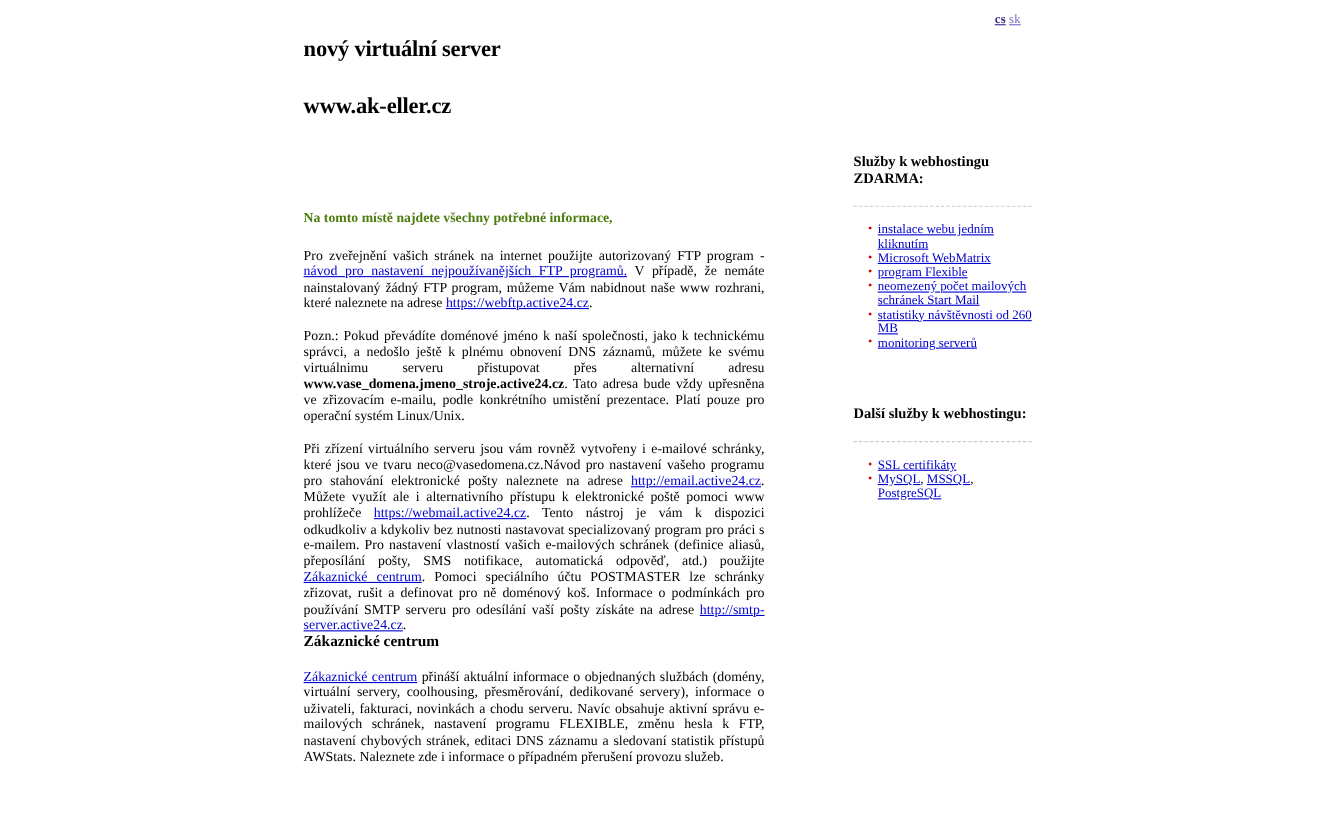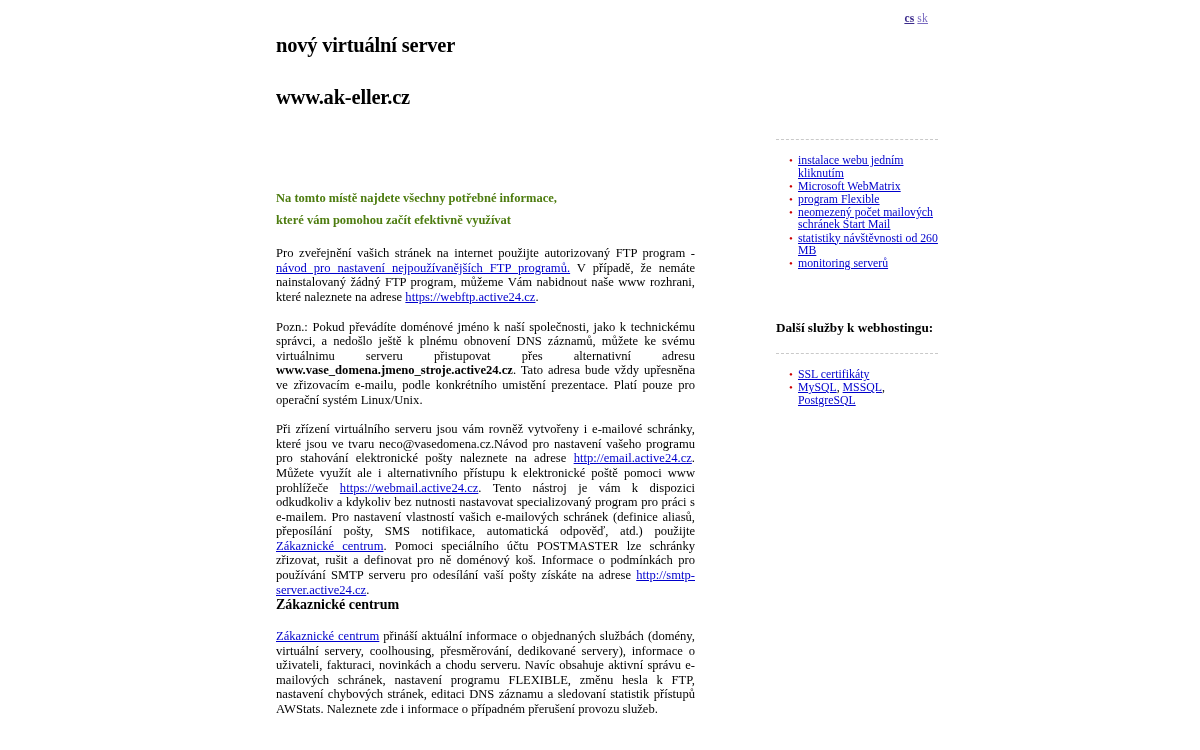--- a/index.html
+++ b/index.html
@@ -143,36 +143,39 @@
   <a href="#" class="lang-active">cs</a><a href="#" class="lang-inactive">sk</a>
 </div>
 
 <div class="content">
 
   <h1 class="page-title">nový virtuální server</h1>
   <h1 class="page-domain">www.ak-eller.cz</h1>
 
   <div class="intro">
     <div>Na tomto místě najdete všechny potřebné informace,</div>
-    <div>které vám pomohou začít efektivně využívat</div>
   </div>
 
   <p class="body-text"><span>Pro zveřejnění vašich stránek na internet použijte autorizovaný FTP program - </span><a href="#">návod pro nastavení nejpoužívanějších FTP programů.</a><span> V případě, že nemáte nainstalovaný žádný FTP program, můžeme Vám nabidnout naše www rozhrani, které naleznete na adrese </span><a href="#">https://webftp.active24.cz</a><span>.</span></p>
   <p class="body-text"><span>Pozn.: Pokud převádíte doménové jméno k naší společnosti, jako k technickému správci, a nedošlo ještě k plnému obnovení DNS záznamů, můžete ke svému virtuálnimu serveru přistupovat přes alternativní adresu </span><span class="bold-inline">www.vase_domena.jmeno_stroje.active24.cz</span><span>. Tato adresa bude vždy upřesněna ve zřizovacím e-mailu, podle konkrétního umistění prezentace. Platí pouze pro operační systém Linux/Unix.</span></p>
 
   <p class="body-text"><span>Při zřízení virtuálního serveru jsou vám rovněž vytvořeny i e-mailové schránky, které jsou ve tvaru neco@vasedomena.cz.Návod pro nastavení vašeho programu pro stahování elektronické pošty naleznete na adrese </span><a href="#">http://email.active24.cz</a><span>. Můžete využít ale i alternativního přístupu k elektronické poště pomoci www prohlížeče </span><a href="#">https://webmail.active24.cz</a><span>. Tento nástroj je vám k dispozici odkudkoliv a kdykoliv bez nutnosti nastavovat specializovaný program pro práci s e-mailem. Pro nastavení vlastností vašich e-mailových schránek (definice aliasů, přeposílání pošty, SMS notifikace, automatická odpověď, atd.) použijte </span><a href="#">Zákaznické centrum</a><span>. Pomoci speciálního účtu POSTMASTER lze schránky zřizovat, rušit a definovat pro ně doménový koš. Informace o podmínkách pro používání SMTP serveru pro odesílání vaší pošty získáte na adrese </span><a href="#">http://smtp-server.active24.cz</a><span>.</span></p>
 
   <h2 class="section-heading sec-zc">Zákaznické centrum</h2>
   <p class="body-text"><a href="#">Zákaznické centrum</a><span> přináší aktuální informace o objednaných službách (domény, virtuální servery, coolhousing, přesměrování, dedikované servery), informace o uživateli, fakturaci, novinkách a chodu serveru. Navíc obsahuje aktivní správu e-mailových schránek, nastavení programu FLEXIBLE, změnu hesla k FTP, nastavení chybových stránek, editaci DNS záznamu a sledovaní statistik přístupů AWStats. Naleznete zde i informace o případném přerušení provozu služeb.</span></p>
 
 </div>
 
 <div class="sidebar">
 
   <div class="side-block-1">
+    <h3 class="side-heading">
+      <span>Služby k webhostingu</span><br>
+      <span>ZDARMA:</span>
+    </h3>
     <hr class="side-rule">
     <ul class="side-list">
       <li><span class="bullet">•</span><a href="#" class="li-text">instalace webu jedním kliknutím</a></li>
       <li><span class="bullet">•</span><a href="#" class="li-text">Microsoft WebMatrix</a></li>
       <li><span class="bullet">•</span><a href="#" class="li-text">program Flexible</a></li>
       <li><span class="bullet">•</span><a href="#" class="li-text">neomezený počet mailových schránek Start Mail</a></li>
       <li><span class="bullet">•</span><a href="#" class="li-text">statistiky návštěvnosti od 260 MB</a></li>
       <li><span class="bullet">•</span><a href="#" class="li-text">monitoring serverů</a></li>
     </ul>
   </div>

